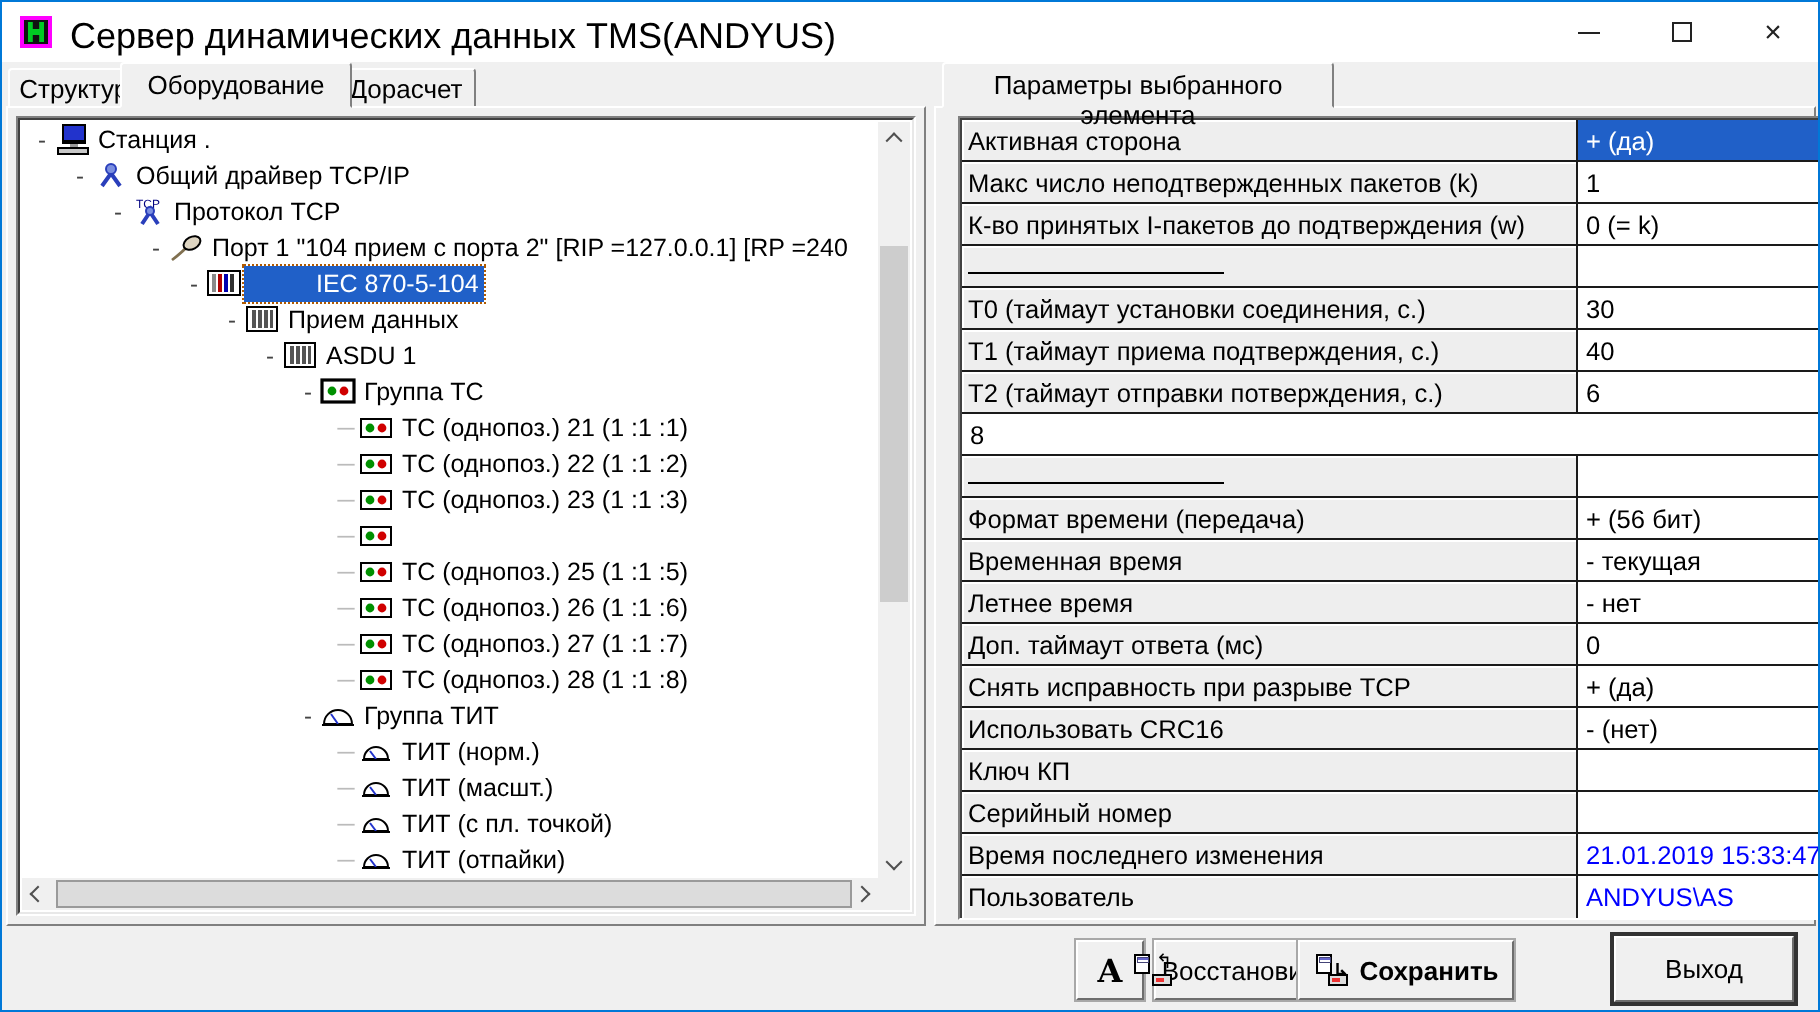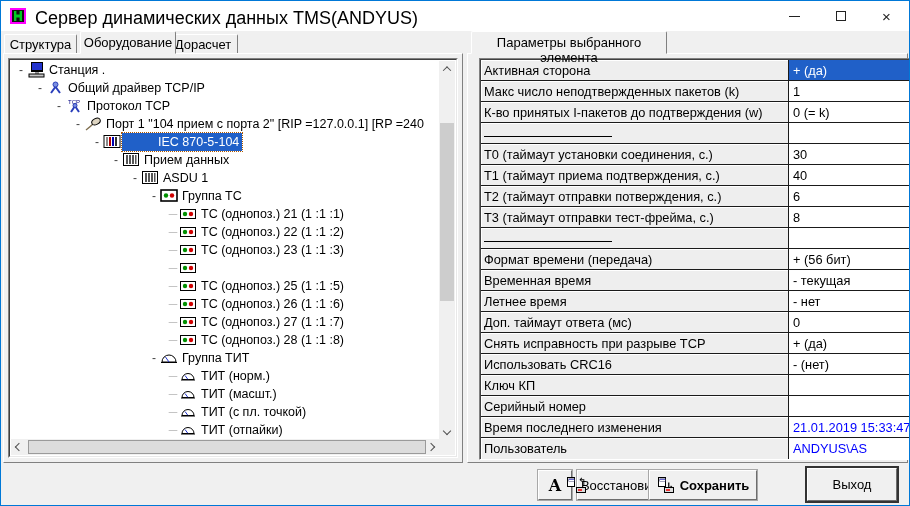--- a/index.html
+++ b/index.html
@@ -18,21 +18,21 @@
   #min-btn .g { width:11px; height:0; border-top:1px solid #222; }
   #max-btn .g { width:10px; height:10px; border:1px solid #222; }
   #close-btn .g { font-size:15px; line-height:1; }
 
   
   .tab { position:absolute; background:#f0f0f0; border:1px solid; border-color:#fff #808080 #f0f0f0 #fff;
          font-size:13px; color:#000; text-align:center; padding-top:3px; border-radius:2px 2px 0 0; }
   .tab.inactive { top:33px; height:20px; z-index:1; border-bottom:1px solid #808080; padding-top:2px; }
   .tab.active { top:30px; height:23px; z-index:3; }
   #tab-structure { left:3px;  width:73px; }
-  #tab-equipment { left:79px; width:96px; }
+  #tab-equipment { left:59px; width:116px; }
   #tab-recalc    { left:167px; width:70px; }
   #tab-params    { left:470px; top:30px; width:196px; height:23px; z-index:3; }
 
   
   .page { position:absolute; top:52px; height:410px; background:#f0f0f0; border:1px solid; border-color:#fff #808080 #808080 #fff; z-index:2; }
   #left-page  { left:2px;  width:460px; }
   #right-page { left:466px; width:441px; }
 
   
   #tree-box { position:absolute; left:4px; top:4px; width:450px; height:400px;
@@ -372,21 +372,20 @@
           </div>
           <div class="prow">
             <div class="pcell-l">Т1 (таймаут приема подтверждения, с.)</div>
             <div class="pcell-v">40</div>
           </div>
           <div class="prow">
             <div class="pcell-l">Т2 (таймаут отправки потверждения, с.)</div>
             <div class="pcell-v">6</div>
           </div>
           <div class="prow">
-            <div class="pcell-l">Т3 (таймаут отправки тест-фрейма, с.)</div>
             <div class="pcell-v">8</div>
           </div>
           <div class="prow">
             <div class="pcell-l">
               <span class="sepline"></span>
             </div>
             <div class="pcell-v"></div>
           </div>
           <div class="prow">
             <div class="pcell-l">Формат времени (передача)</div>

